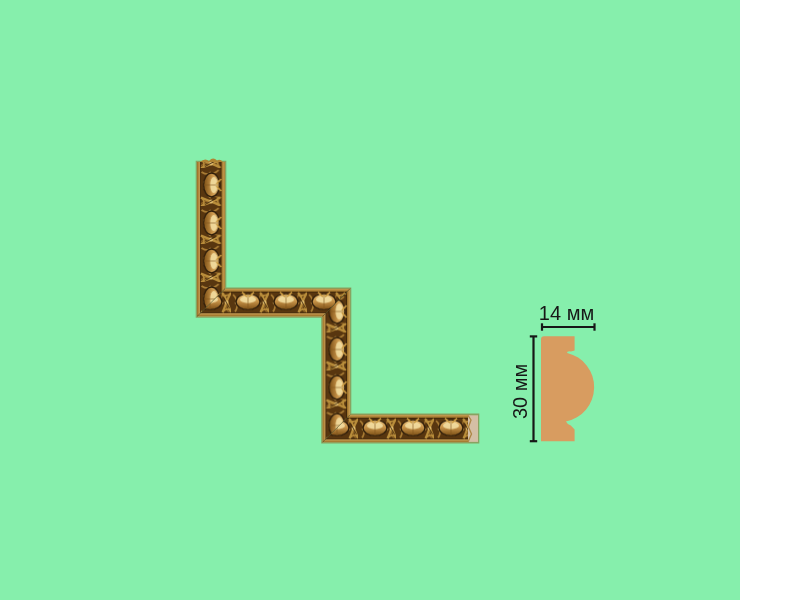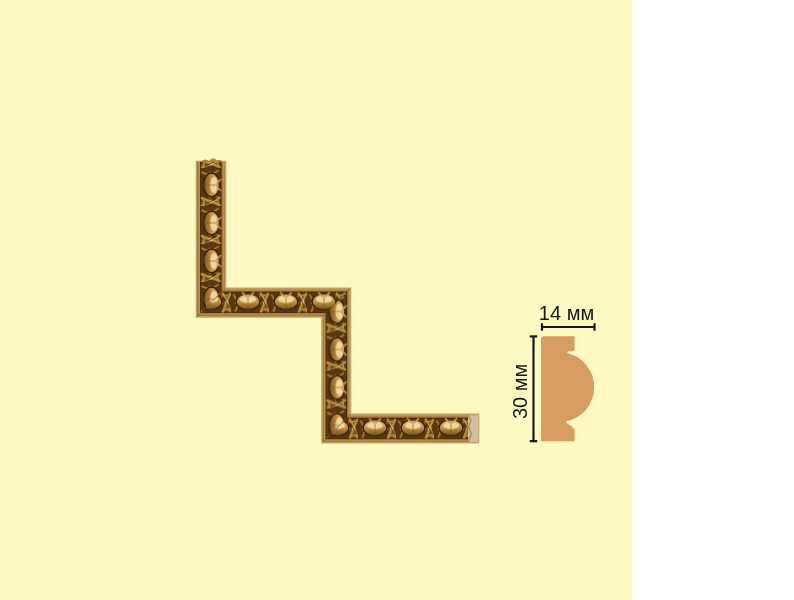--- a/index.html
+++ b/index.html
@@ -1,16 +1,16 @@
 <!DOCTYPE html>
 <html><head>
 <meta charset="utf-8">
 <style>
   html,body{margin:0;padding:0;background:#ffffff;}
-  .page{position:relative;width:632px;height:600px;background:#fef9c3;overflow:hidden;
+  .page{position:relative;width:740px;height:600px;background:#86efac;overflow:hidden;
         font-family:"Liberation Sans", sans-serif;}
 </style>
 </head>
 <body>
 <div class="page">
 <svg width="794" height="600" viewBox="0 0 794 600">
 <defs>
   <linearGradient id="egggrad" x1="0" y1="0" x2="0" y2="1">
     <stop offset="0" stop-color="#eec983"></stop>
     <stop offset="0.45" stop-color="#c9954a"></stop>

